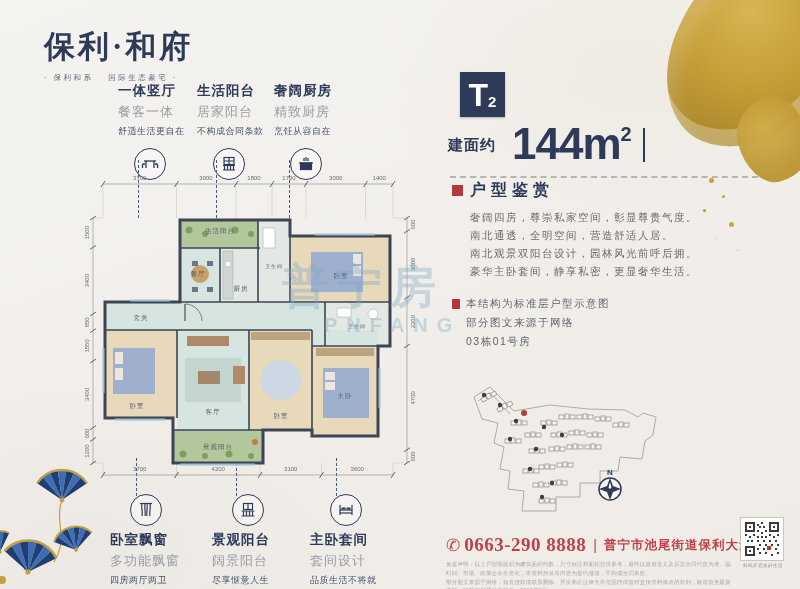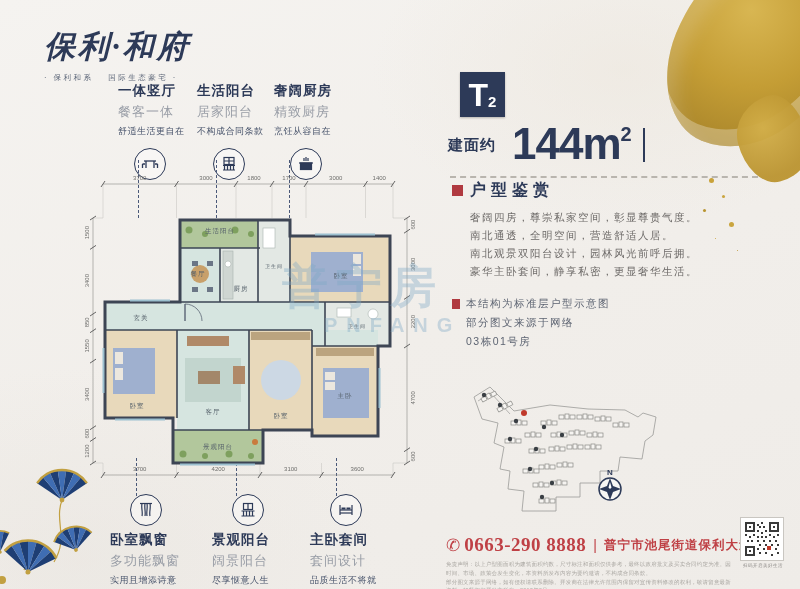--- a/index.html
+++ b/index.html
@@ -17,21 +17,21 @@
     border-radius:42% 58% 60% 40% / 55% 38% 62% 45%;transform:rotate(22deg);
     box-shadow:inset -10px -14px 0 rgba(255,255,255,.28), inset 14px 10px 18px rgba(255,255,255,.18);}
   .gold-blob2{position:absolute;right:-8px;top:96px;width:70px;height:86px;
     background:radial-gradient(circle at 40% 35%,#d2ae48 0%,#bb9430 70%);
     border-radius:60% 40% 55% 45% / 45% 60% 40% 55%;transform:rotate(-14deg);opacity:.95;}
   .gold-dots{position:absolute;right:86px;top:178px;width:5px;height:5px;border-radius:50%;background:#c9a23a;
     box-shadow:12px 16px 0 -1px #caa53f,-7px 30px 0 -1px #b8942f,20px 44px 0 0 #caa53f,4px 58px 0 -2px #c9a23a,26px 70px 0 -2px #bd9733;}
 
   
   .logo{left:44px;top:26px;}
-  .logo-title{font-size:31px;font-weight:700;letter-spacing:3px;color:#2d3a58;font-family:"Liberation Serif",serif;font-style:italic;}
+  .logo-title{font-size:31px;font-weight:700;letter-spacing:3px;color:#2d3a58;font-family:"Liberation Serif",serif;}
   .logo-sub{margin-top:5px;font-size:7.5px;letter-spacing:2.5px;color:#5c6678;}
 
   
   .co{width:86px;}
   .co-title{font-size:13.5px;font-weight:700;letter-spacing:1px;color:#2d3a58;}
   .co-s1{margin-top:3px;font-size:13px;color:#989da6;letter-spacing:1px;}
   .co-s2{margin-top:4px;font-size:9px;color:#46526a;letter-spacing:.5px;}
   .co-icon{width:30px;height:30px;border:1.6px solid #2d3a58;border-radius:50%;
     display:flex;align-items:center;justify-content:center;background:rgba(255,255,255,.4);}
   .co-top .co-icon{margin:10px 0 0 16px;}
@@ -274,21 +274,21 @@
       <svg width="18" height="18" viewBox="0 0 18 18">
           <g stroke="#2d3a58" stroke-width="1.2" fill="none">
             <path d="M3,2.5 H15"></path>
             <path d="M5,2.5 C4,7 6,11 5,15 M8,2.5 C7.2,7 8.8,11 8,15"></path>
             <path d="M13,2.5 C14,7 12,11 13,15 M10,2.5 C10.8,7 9.2,11 10,15"></path>
           </g>
         </svg>
     </div>
     <div class="co-title">卧室飘窗</div>
     <div class="co-s1">多功能飘窗</div>
-    <div class="co-s2">实用且增添诗意</div>
+    <div class="co-s2">四房两厅两卫</div>
   </div>
   <div class="abs co co-bot" style="left:212px;top:494px;">
     <div class="co-icon">
       <svg width="18" height="18" viewBox="0 0 18 18">
           <g stroke="#2d3a58" stroke-width="1.2" fill="none">
             <rect x="4.5" y="2.5" width="9" height="6"></rect>
             <path d="M9,2.5 V8.5"></path>
             <path d="M2.5,10 H15.5 M2.5,15 H15.5 M4.5,10 V15 M7.5,10 V15 M10.5,10 V15 M13.5,10 V15"></path>
           </g>
         </svg>

